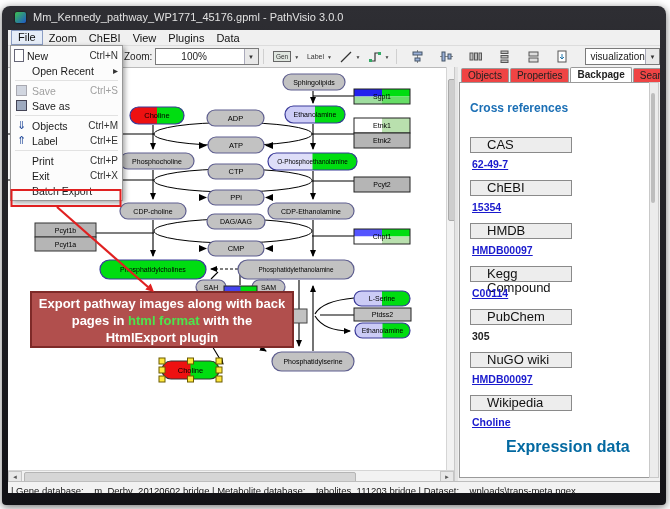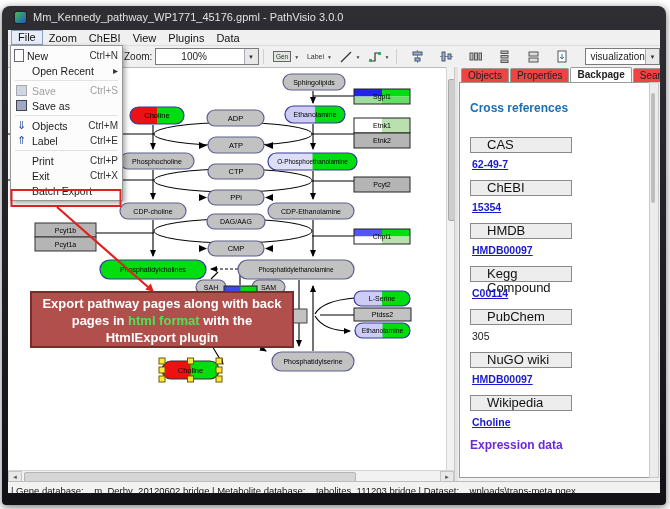--- a/index.html
+++ b/index.html
@@ -59,22 +59,22 @@
   .tabs{display:flex;height:15px;align-items:flex-end;padding-left:3px;font-size:10px;}
   .tab{padding:1px 6px 1px 6px;border:1px solid #9a9a9a;border-bottom:none;background:#ef4444;color:#222;margin-right:1px;border-radius:2px 2px 0 0;}
   .tab.active{background:#fff;font-weight:bold;padding-bottom:2px;}
   .panel-content{position:absolute;left:1px;right:9px;top:15px;bottom:3px;background:#fff;border:1px solid #9a9a9a;overflow:hidden;padding:4px 0 0 10px;}
   .panel-vscroll{position:absolute;right:1px;top:15px;width:8px;bottom:3px;background:#ececec;border:1px solid #c9c9c9;}
   .panel-vscroll .thumb{position:absolute;left:1px;top:10px;width:4px;height:110px;background:#bdbdbd;border-radius:2px;}
   .bp-heading{color:#1b6fb5;font-weight:bold;font-size:12px;margin:14px 0 22px 0;}
   .bp-section{margin-bottom:9px;}
   .bp-box{width:84px;height:14px;line-height:14px;background:#ededed;border:1px solid #8a8a8a;font-weight:normal;font-size:13px;color:#111;padding-left:16px;}
   .bp-val{margin:5px 0 10px 2px;font-size:10.5px;font-weight:bold;color:#1a1acd;text-decoration:underline;}
-  .bp-val.plain{color:#222;text-decoration:none;font-weight:normal;}
-  .bp-footer{font-weight:bold;font-size:12px;color:#6d28d9;margin-top:4px;}
+  .bp-val.plain{color:#222;text-decoration:none;font-weight:bold;}
+  .bp-footer{font-weight:bold;font-size:16px;color:#0369a1;margin-top:4px;margin-left:36px;}
   
   .statusbar{position:absolute;left:0;right:0;top:451px;height:18px;background:#f2f2f2;border-top:1px solid #bdbdbd;font-size:9.5px;color:#111;line-height:17px;padding-left:3px;white-space:nowrap;overflow:hidden;}
   
   .callout{position:absolute;left:22px;top:261px;width:260px;height:51px;background:#b14f4d;border:2px solid #7e2a28;z-index:4;text-align:center;color:#fff;font-weight:bold;font-size:13px;line-height:17px;padding-top:2px;}
   .callout .hl{color:#4de44d;}
   
   .red-overlay{position:absolute;left:0;top:0;width:658px;height:469px;z-index:9;pointer-events:none;}
 </style>
 </head>
 <body>
@@ -447,21 +447,21 @@
         <div class="bp-footer">Expression data</div>
       </div>
       <div class="panel-vscroll">
           <div class="thumb"></div>
         </div>
     </div>
 
     <div class="statusbar">| Gene database: ...m_Derby_20120602.bridge | Metabolite database: ...tabolites_111203.bridge | Dataset: ...wnloads\trans-meta.pgex</div>
 
     <div class="callout">
-      <div>Export pathway pages along with back</div>
+      <div>Export pathway images along with back</div>
       <div><span>pages in </span><span class="hl">html format</span><span> with the</span></div>
       <div>HtmlExport plugin</div>
     </div>
 
     <div class="filemenu">
         <div class="fm-row">
           <span class="fm-ic ic-new-file"></span>
           <span class="fm-label">New</span>
           <span class="fm-short">Ctrl+N</span>
         </div>

